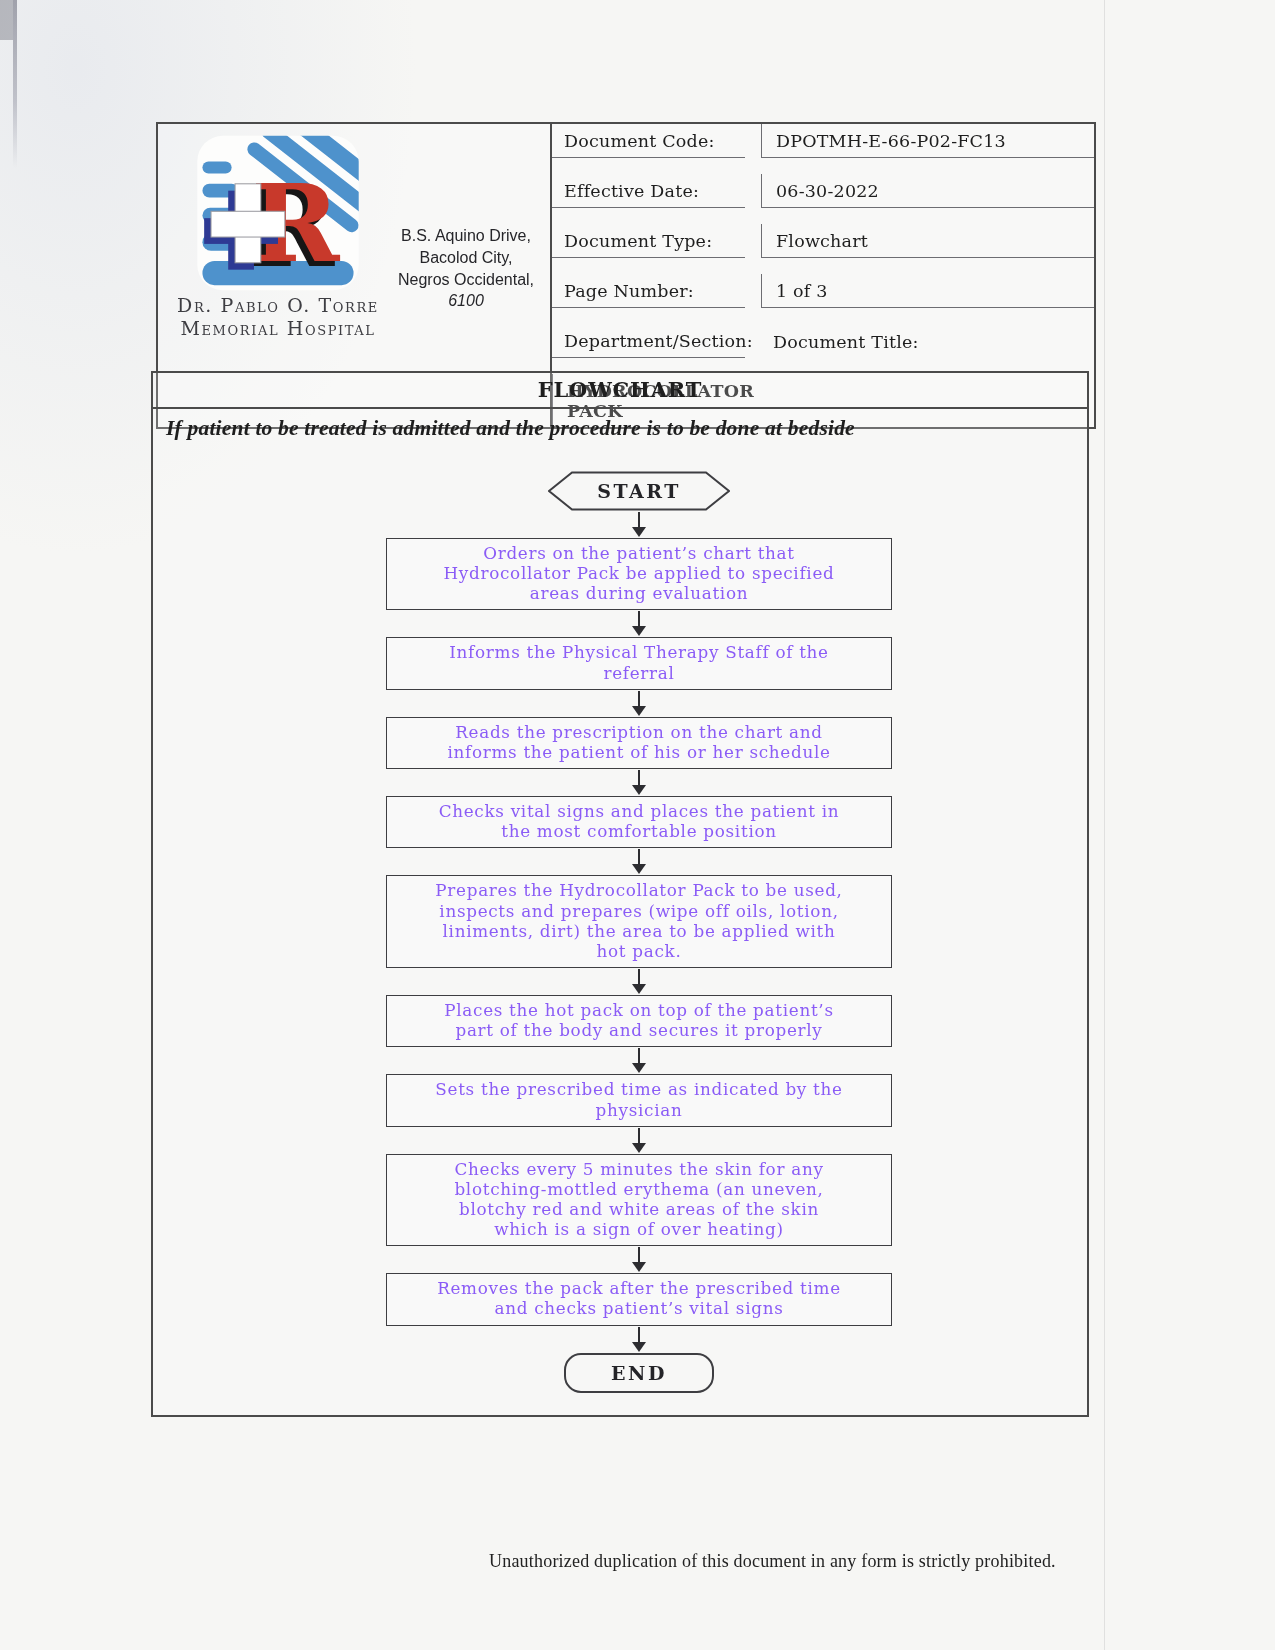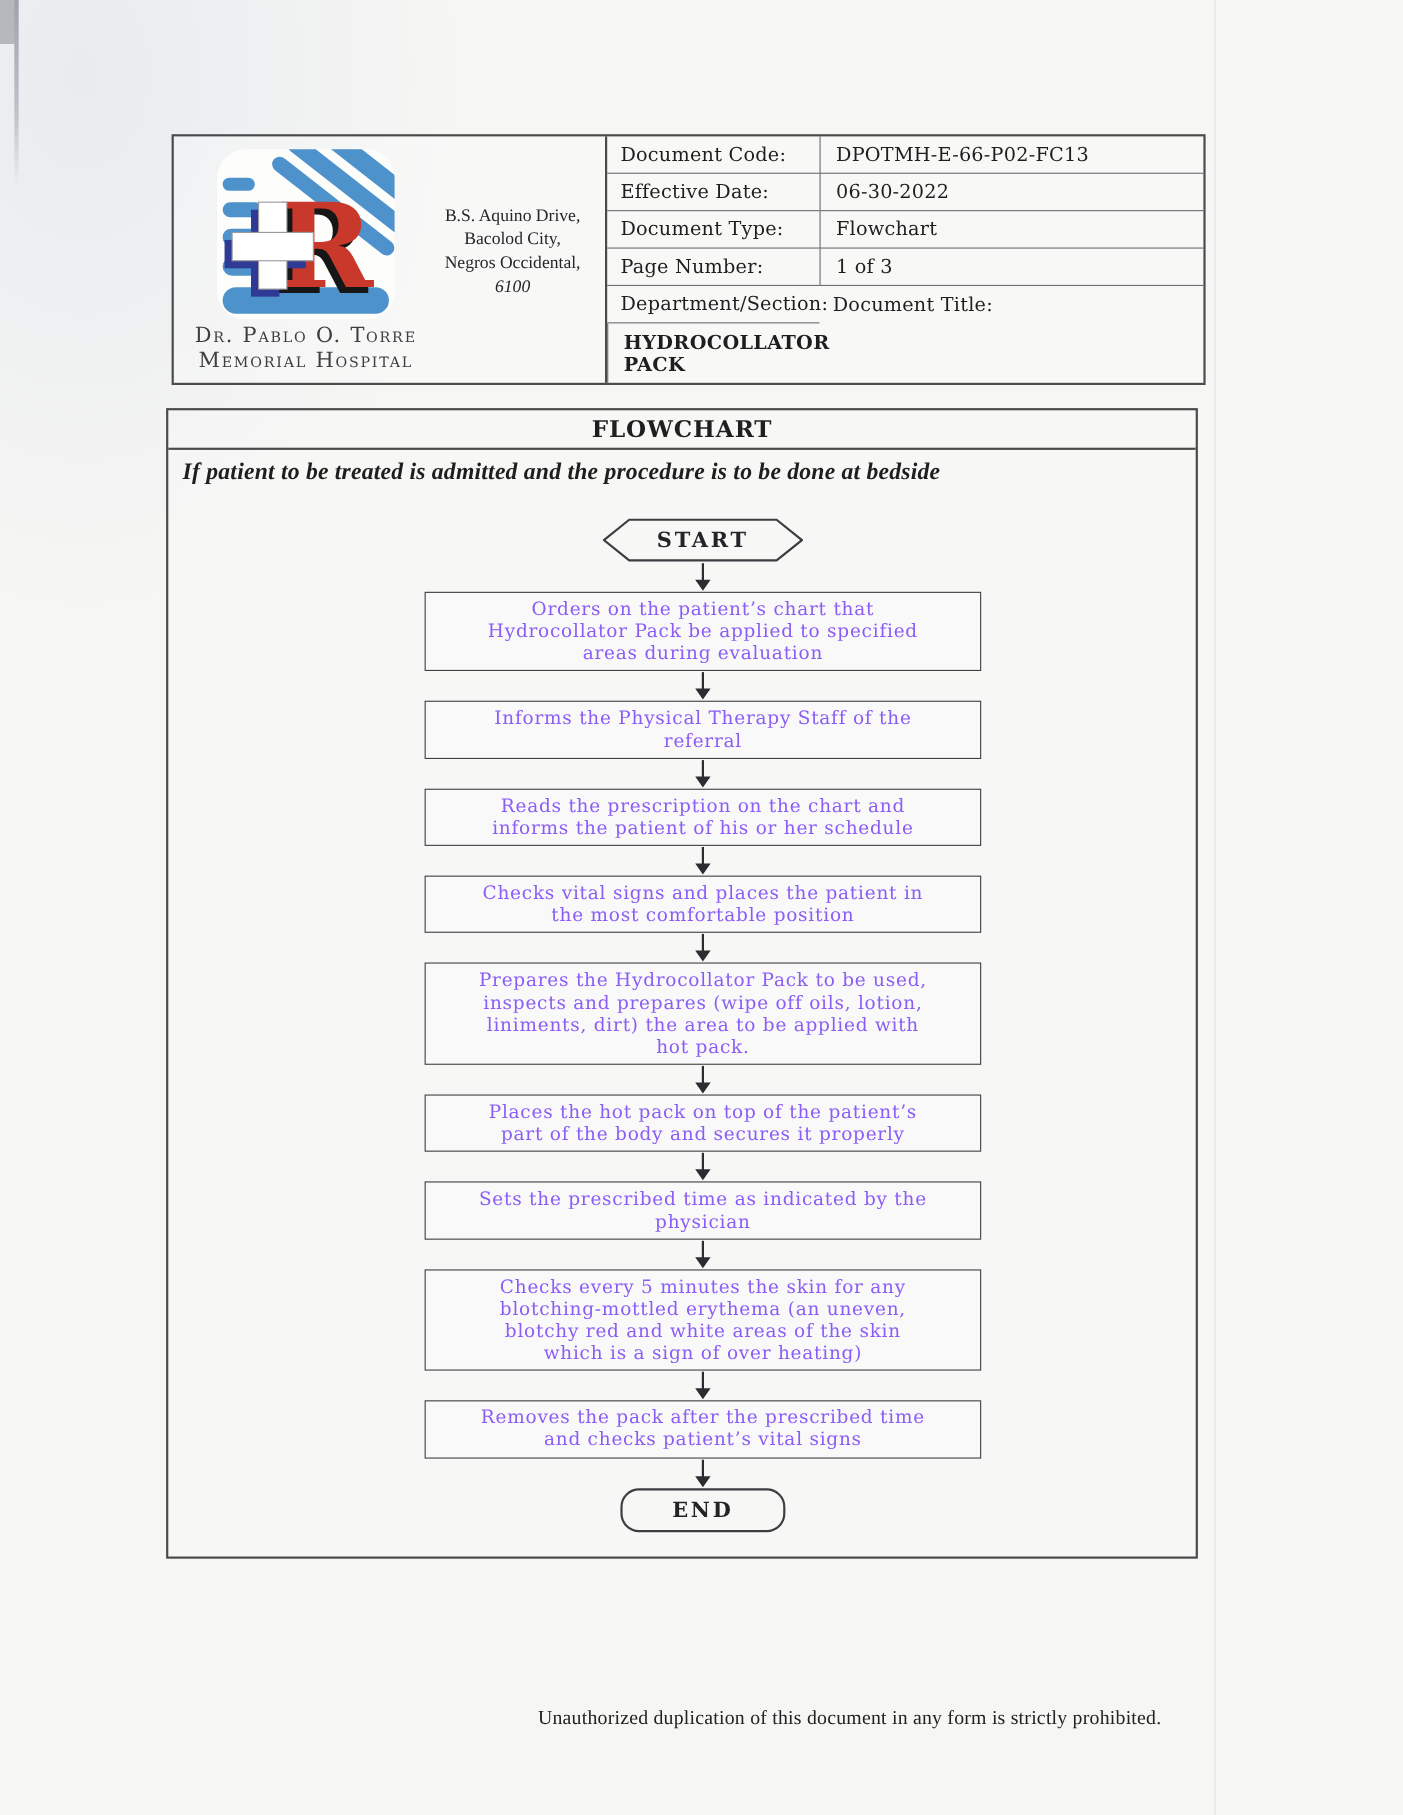--- a/index.html
+++ b/index.html
@@ -21,23 +21,23 @@
   .header-box{
     position:absolute;left:156px;top:122px;width:940px;box-sizing:border-box;
     border:2px solid #4b4b4b;display:flex;background:rgba(255,255,255,.25);
   }
   .header-left{width:392px;display:flex;align-items:stretch;}
   .logo-block{width:216px;padding:10px 0 8px 12px;text-align:center;}
   .logo-block svg{display:block;margin:0 auto;}
   .hospital-name{margin-top:2px;font-variant:small-caps;letter-spacing:1.6px;
     color:#3d3d42;font-size:19px;line-height:1.2;}
   .address-block{flex:1;display:flex;flex-direction:column;justify-content:center;
-    text-align:center;font-family:Liberation Serif, serif;font-size:16px;line-height:1.35;color:#26262a;padding:0 4px 14px 0;}
+    text-align:center;font-family:Liberation Sans, sans-serif;font-size:16px;line-height:1.35;color:#26262a;padding:0 4px 14px 0;}
   .address-block .line-last{font-style:italic;}
-  .info-table{flex:1;border-left:2px solid #4b4b4b;display:grid;grid-template-columns:193px 1fr;}
+  .info-table{flex:1;border-left:2px solid #4b4b4b;display:grid;grid-template-columns:193px 1fr;gap:16px;}
   .info-cell{border-bottom:1.5px solid #6d6d72;padding:7px 8px 6px 12px;
     font-size:17.5px;letter-spacing:.2px;display:flex;align-items:center;}
   .info-cell.value{border-left:1.5px solid #6d6d72;padding-left:14px;}
   .info-cell.last{border-bottom:none;}
   .info-cell.strong{font-weight:bold;letter-spacing:.3px;}
 
   
   .fc-box{
     position:absolute;left:151px;top:371px;width:938px;min-height:960px;box-sizing:border-box;
     border:2px solid #4b4b4b;background:rgba(255,255,255,.2);padding-bottom:22px;

